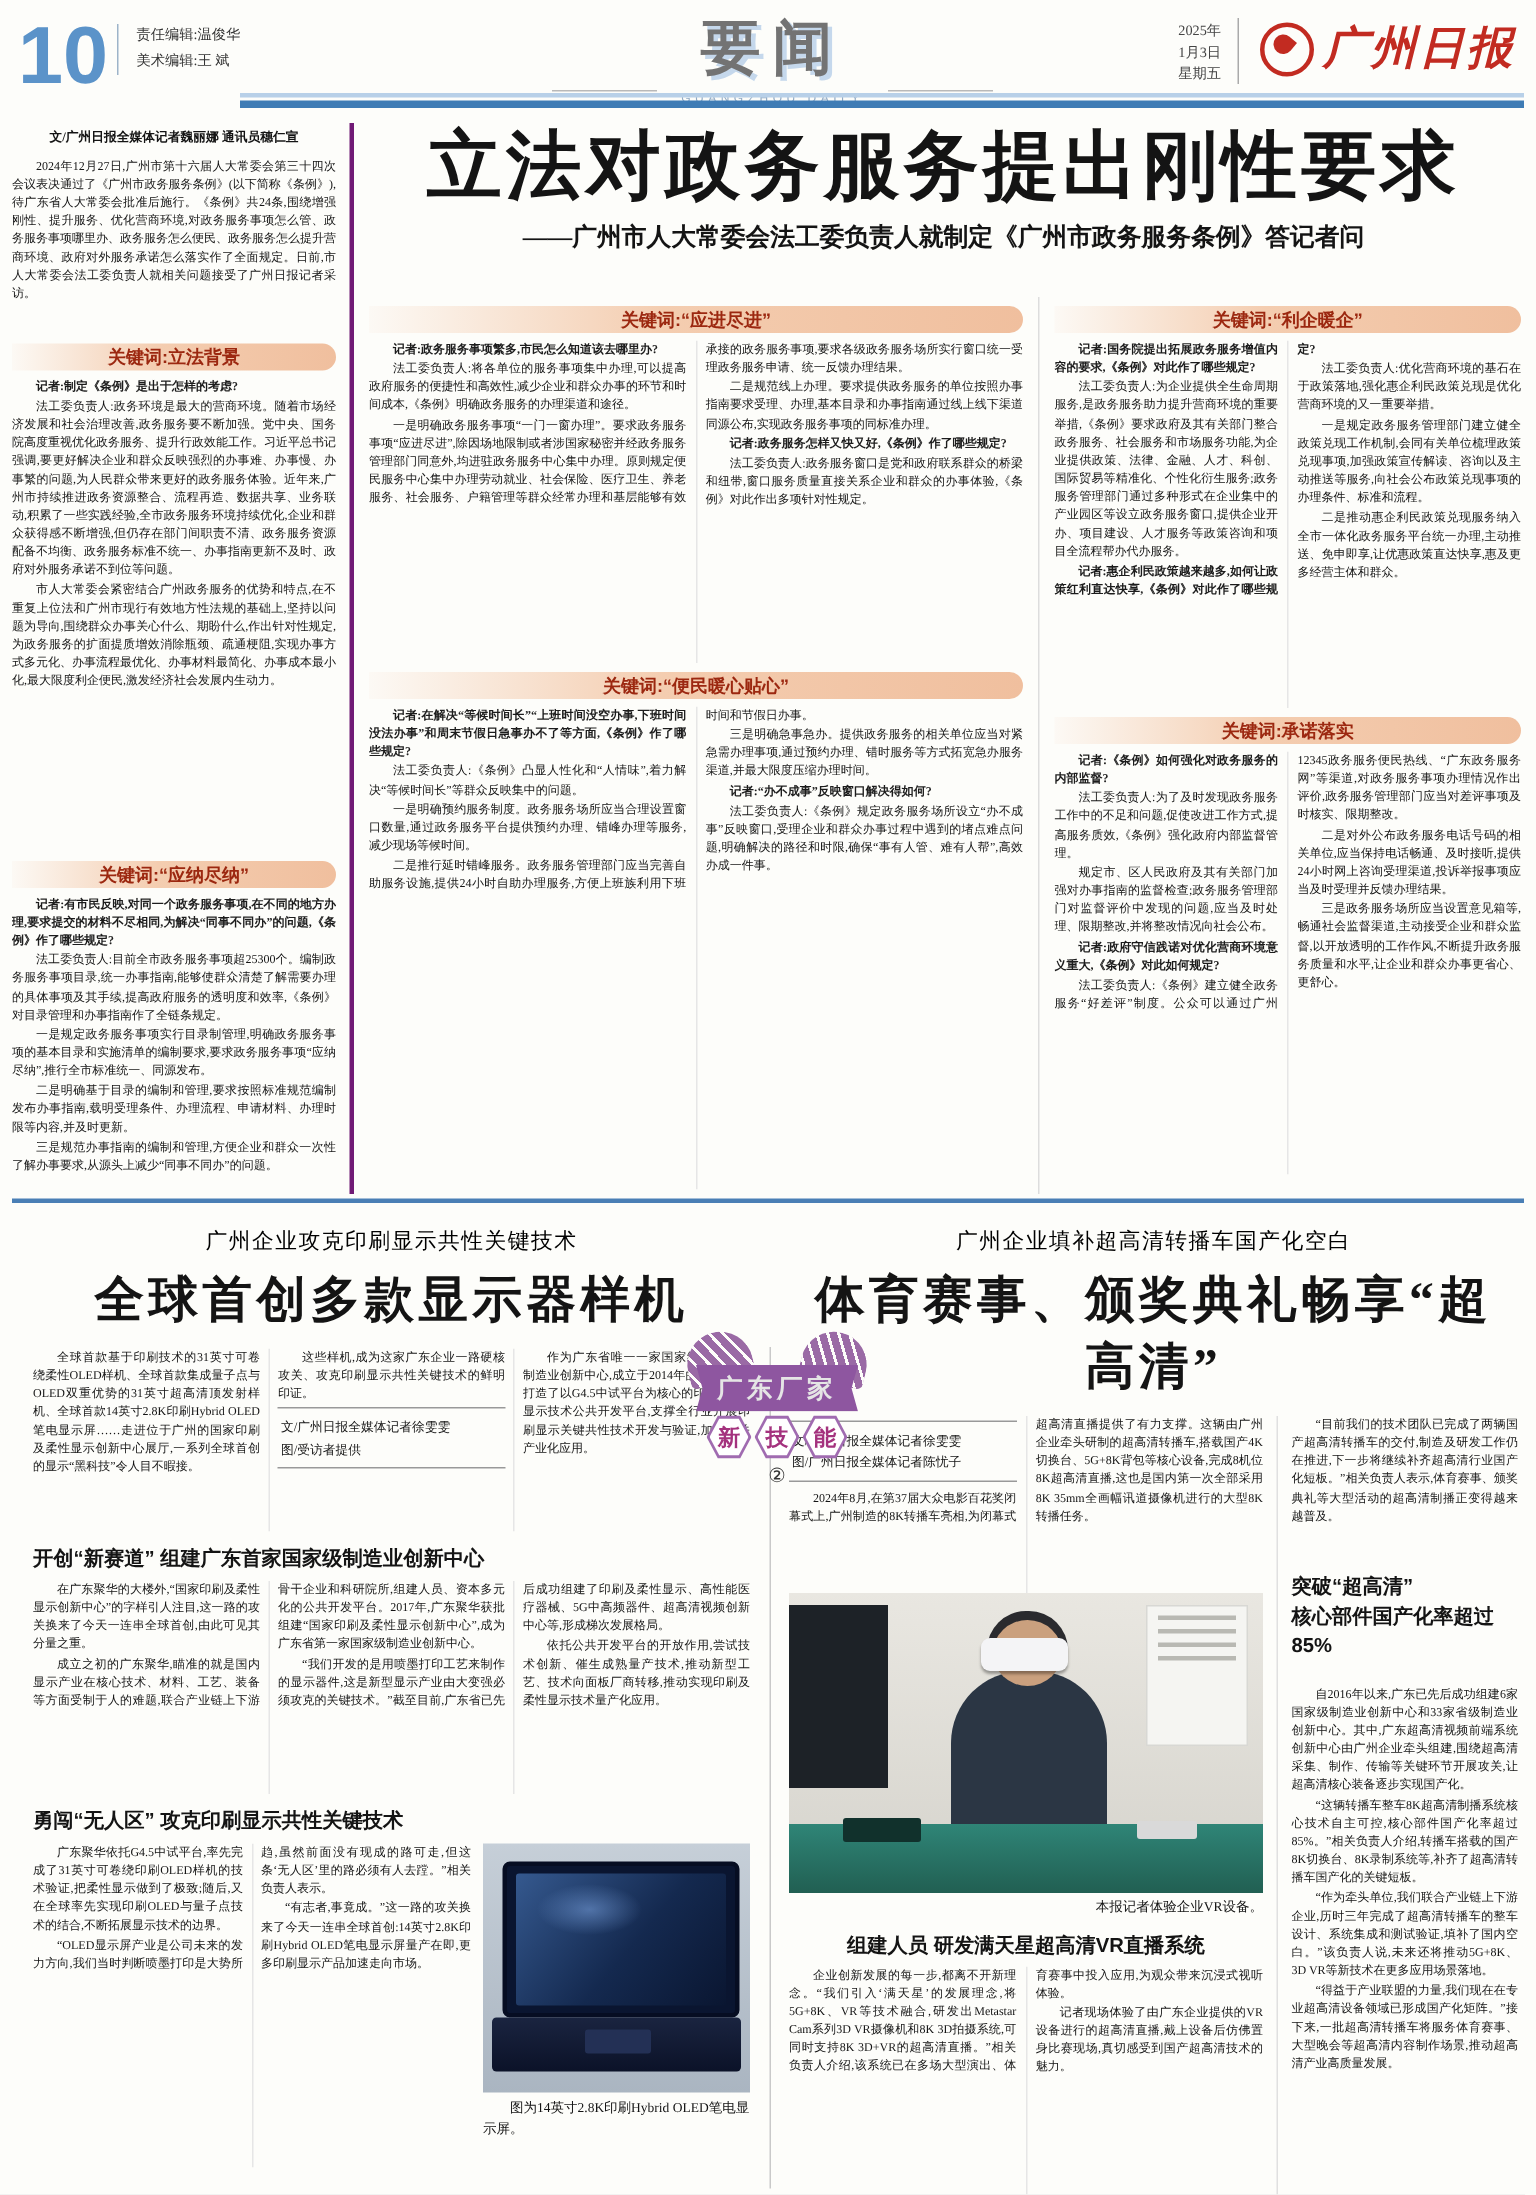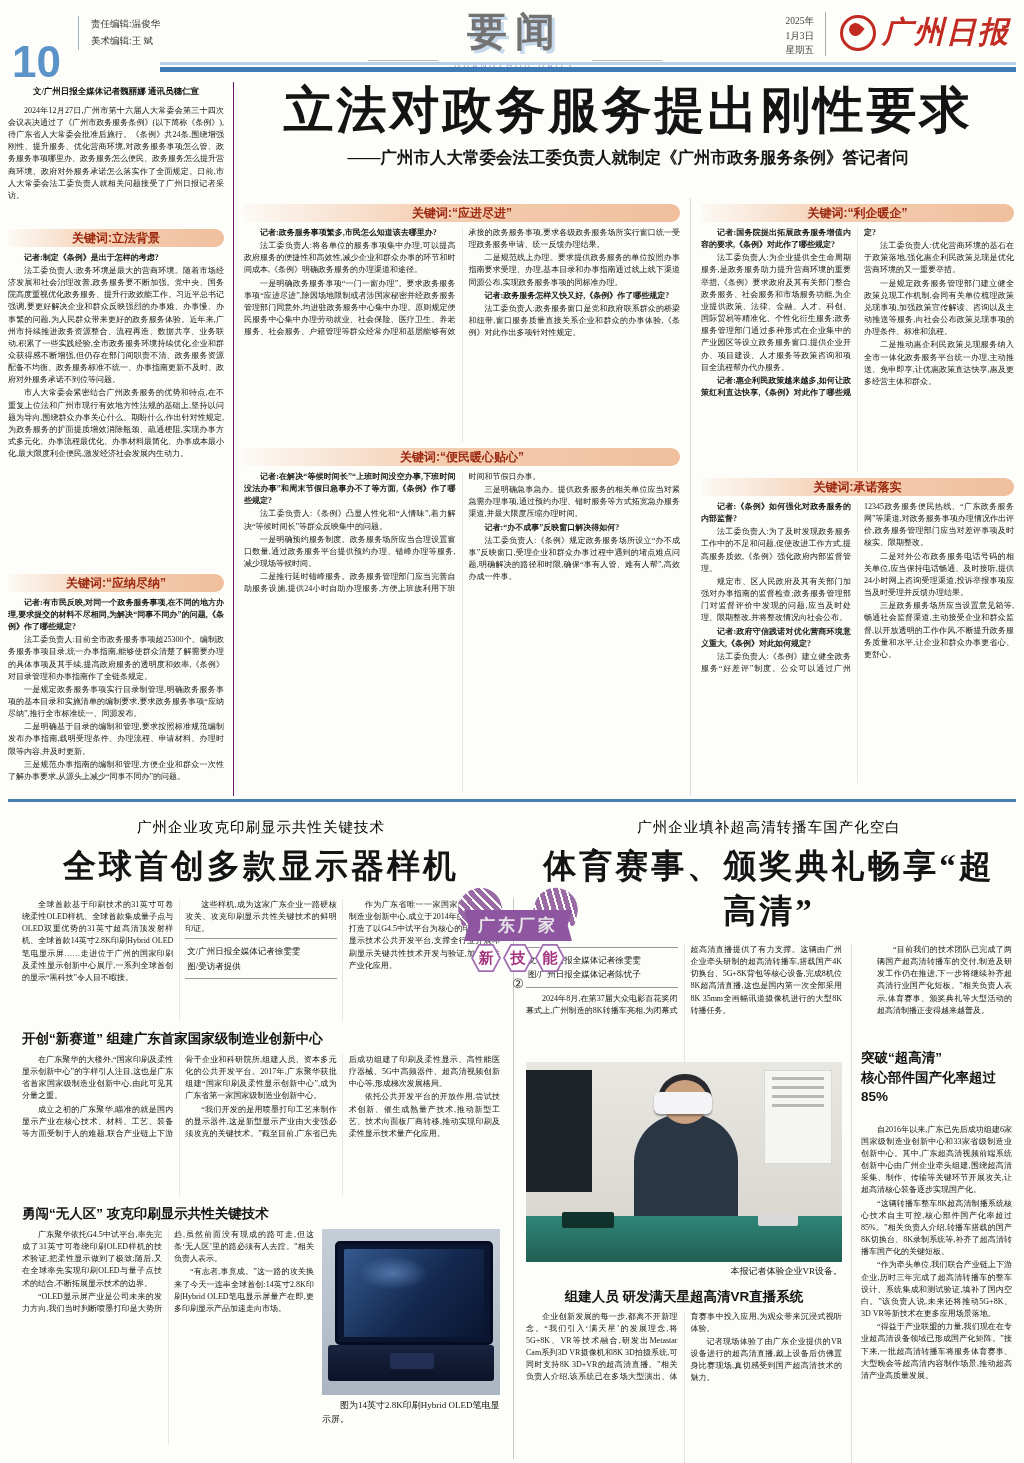--- a/index.html
+++ b/index.html
@@ -1,41 +1,41 @@
 <!DOCTYPE html>
 <html><head>
 <meta charset="utf-8">
 <style>
   html,body{margin:0;padding:0;background:#e9e9e9;}
   .page{position:relative;width:1024px;height:1463px;background:#fdfdfa;overflow:hidden;
         font-family:"Liberation Serif",serif;color:#141414;margin:0 auto;}
   
   .hdr{position:absolute;left:0;top:0;width:1024px;height:78px;}
-  .pagenum{position:absolute;left:12px;top:6px;font-size:44px;font-weight:bold;color:#5b93c9;
-           font-family:"Liberation Sans",sans-serif;margin-top:31px;}
+  .pagenum{position:absolute;left:12px;top:6px;font-size:54px;font-weight:bold;color:#5b93c9;
+           font-family:"Liberation Sans",sans-serif;}
   .ed-box{position:absolute;left:78px;top:16px;border-left:1px solid #9db4c9;padding-left:12px;
           font-size:9.5px;color:#333;line-height:1.8;}
   .sec-wrap{position:absolute;left:430px;top:4px;width:170px;text-align:center;}
   .sec-title{font-size:40px;font-weight:bold;color:#737373;letter-spacing:8px;
              text-shadow:3px 3px 0 #c5d8ec;font-family:"Liberation Serif",serif;}
   .sec-en{font-size:8px;color:#90a9c4;letter-spacing:3px;margin-top:2px;font-family:"Liberation Sans",sans-serif;}
   .sec-line{position:absolute;top:60px;width:70px;border-top:1px solid #b9b9b9;}
   .date-box{position:absolute;right:210px;top:14px;text-align:center;font-size:9.5px;color:#444;line-height:1.55;}
   .hdr-vline{position:absolute;right:198px;top:12px;height:44px;border-left:1px solid #aaa;}
   .masthead{position:absolute;right:14px;top:12px;display:flex;align-items:center;}
   .mast-logo{width:30px;height:30px;border:3px solid #c22b21;border-radius:50%;position:relative;margin-right:6px;}
   .mast-logo::after{content:"";position:absolute;left:6px;top:5px;width:13px;height:13px;
                     border-radius:50% 0 50% 50%;background:#c22b21;transform:rotate(40deg);}
   .mast-text{font-size:30px;font-weight:bold;font-style:italic;color:#c22b21;
              font-family:"Liberation Serif",serif;letter-spacing:2px;}
   .rule-a{position:absolute;left:160px;top:62px;right:8px;height:3px;background:#b8d0e8;}
   .rule-b{position:absolute;left:160px;top:67px;right:8px;height:5px;background:#3f7cb5;}
   
   .lead{position:absolute;left:8px;top:82px;width:1008px;height:714px;display:flex;}
-  .lead-col1{width:216px;height:100%;padding-right:9px;border-right:1px solid #701a75;overflow:hidden;}
+  .lead-col1{width:216px;height:100%;padding-right:9px;border-right:3px solid #701a75;overflow:hidden;}
   .lead-right{flex:1;display:flex;flex-direction:column;padding-left:6px;}
   .lead-head{height:116px;text-align:center;}
   .lead-title{font-size:50px;font-weight:900;letter-spacing:3px;line-height:1.12;}
   .lead-sub{font-size:16.5px;font-weight:bold;margin-top:9px;}
   .lead-body{flex:1;display:flex;overflow:hidden;}
   .mid-block{width:436px;padding:0 10px 0 4px;border-right:1px solid #ddd;overflow:hidden;}
   .right-block{flex:1;padding:0 2px 0 10px;overflow:hidden;}
   .kwbar{height:18px;line-height:18px;text-align:center;font-weight:bold;font-size:12px;color:#9c2810;
          background:linear-gradient(90deg,rgba(246,216,198,.1),#f4cdb0 45%,#f0bf9e);
          border-radius:0 9px 9px 0;margin:6px 0 5px;font-family:"Liberation Sans",sans-serif;}
@@ -95,21 +95,21 @@
   .vr-head{position:absolute;left:136px;top:18px;width:46px;height:44px;background:#caa07e;border-radius:50%;}
   .vr-hair{position:absolute;left:132px;top:12px;width:54px;height:26px;background:#2a2a2e;border-radius:26px 26px 0 0;}
   .vr-headset{position:absolute;left:128px;top:30px;width:58px;height:22px;background:#f4f4f6;
               border-radius:6px;box-shadow:0 2px 2px rgba(0,0,0,.35);}
   .vr-table{position:absolute;left:0;bottom:0;width:100%;height:46px;background:linear-gradient(#2f8577,#215f52);}
   .vr-item{position:absolute;bottom:34px;left:36px;width:52px;height:16px;background:#11312c;border-radius:2px;}
   .vr-item2{position:absolute;bottom:36px;left:232px;width:40px;height:12px;background:#d9d9d9;border-radius:2px;}
   .sub-title-c{font-size:13.5px;font-weight:bold;text-align:center;margin:9px 0 5px;
                font-family:"Liberation Sans",sans-serif;}
   .ar-body2{height:158px;overflow:hidden;}
-  .side-cont{height:96px;overflow:hidden;margin-left:16px;}
+  .side-cont{height:96px;overflow:hidden;}
   .side-title{font-size:13.5px;font-weight:bold;line-height:1.45;margin:8px 0 17px;
               font-family:"Liberation Sans",sans-serif;}
   .side-body{height:390px;overflow:hidden;}
   
   .badge{position:absolute;left:447px;top:82px;width:126px;z-index:6;text-align:center;}
   .badge-wings{position:relative;height:34px;}
   .wing{position:absolute;top:0;width:44px;height:34px;background:#9a6aa5;border-radius:22px 22px 4px 4px;
         background-image:repeating-linear-gradient(60deg,transparent 0 5px,#fdfdfa 5px 7px);}
   .wing.l{left:2px;transform:rotate(-14deg);}
   .wing.r{right:2px;transform:rotate(14deg);}
@@ -264,21 +264,21 @@
         <p class="bt">全球首款基于印刷技术的31英寸可卷绕柔性OLED样机、全球首款集成量子点与OLED双重优势的31英寸超高清顶发射样机、全球首款14英寸2.8K印刷Hybrid OLED笔电显示屏……走进位于广州的国家印刷及柔性显示创新中心展厅,一系列全球首创的显示“黑科技”令人目不暇接。</p>
         <p class="bt">这些样机,成为这家广东企业一路硬核攻关、攻克印刷显示共性关键技术的鲜明印证。</p>
         <div class="byline-box">
           <div>文/广州日报全媒体记者徐雯雯</div>
           <div>图/受访者提供</div>
         </div>
         <p class="bt">作为广东省唯一一家国家级新型显示制造业创新中心,成立于2014年的广东聚华,打造了以G4.5中试平台为核心的印刷OLED显示技术公共开发平台,支撑全行业开展印刷显示关键共性技术开发与验证,加快相关产业化应用。</p>
       </div>
       <div class="sub-title">开创“新赛道” 组建广东首家国家级制造业创新中心</div>
       <div class="cols3 sub1-body">
-        <p class="bt">在广东聚华的大楼外,“国家印刷及柔性显示创新中心”的字样引人注目,这也是广东省首家国家级制造业创新中心,由此可见其分量之重。</p>
+        <p class="bt">在广东聚华的大楼外,“国家印刷及柔性显示创新中心”的字样引人注目,这一路的攻关换来了今天一连串全球首创,由此可见其分量之重。</p>
         <p class="bt">成立之初的广东聚华,瞄准的就是国内显示产业在核心技术、材料、工艺、装备等方面受制于人的难题,联合产业链上下游骨干企业和科研院所,组建人员、资本多元化的公共开发平台。2017年,广东聚华获批组建“国家印刷及柔性显示创新中心”,成为广东省第一家国家级制造业创新中心。</p>
         <p class="bt">“我们开发的是用喷墨打印工艺来制作的显示器件,这是新型显示产业由大变强必须攻克的关键技术。”截至目前,广东省已先后成功组建了印刷及柔性显示、高性能医疗器械、5G中高频器件、超高清视频创新中心等,形成梯次发展格局。</p>
         <p class="bt">依托公共开发平台的开放作用,尝试技术创新、催生成熟量产技术,推动新型工艺、技术向面板厂商转移,推动实现印刷及柔性显示技术量产化应用。</p>
       </div>
       <div class="sub-title">勇闯“无人区” 攻克印刷显示共性关键技术</div>
       <div class="sub2-wrap">
         <div class="sub2-cols">
           <p class="bt">广东聚华依托G4.5中试平台,率先完成了31英寸可卷绕印刷OLED样机的技术验证,把柔性显示做到了极致;随后,又在全球率先实现印刷OLED与量子点技术的结合,不断拓展显示技术的边界。</p>
           <p class="bt">“OLED显示屏产业是公司未来的发力方向,我们当时判断喷墨打印是大势所趋,虽然前面没有现成的路可走,但这条‘无人区’里的路必须有人去蹚。”相关负责人表示。</p>
           <p class="bt">“有志者,事竟成。”这一路的攻关换来了今天一连串全球首创:14英寸2.8K印刷Hybrid OLED笔电显示屏量产在即,更多印刷显示产品加速走向市场。</p>

